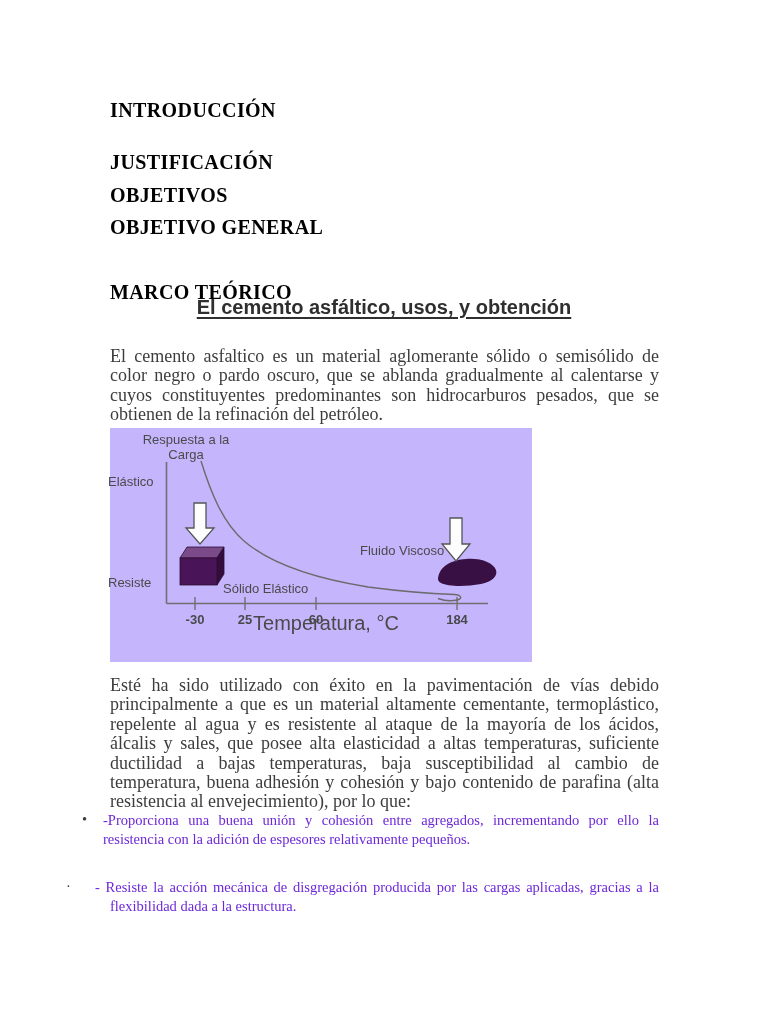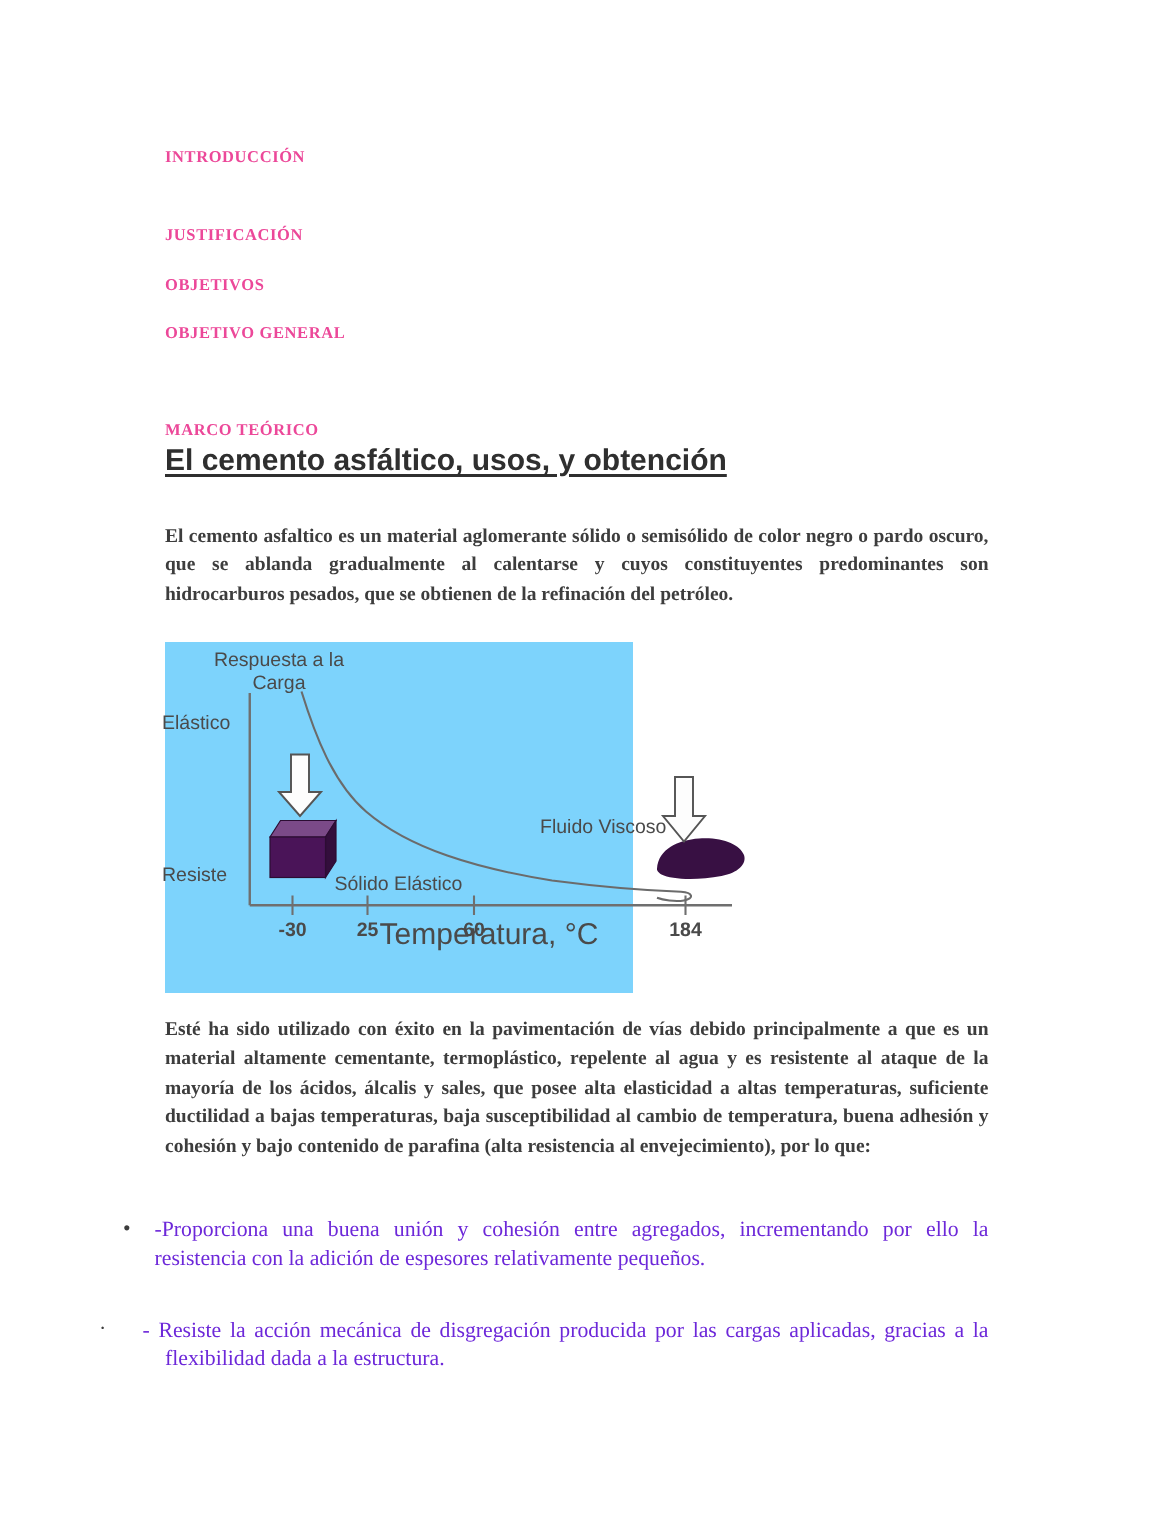--- a/index.html
+++ b/index.html
@@ -3,38 +3,37 @@
 <meta charset="utf-8">
 <style>
   * { margin:0; padding:0; box-sizing:border-box; }
   html,body { background:#fff; }
   .page {
     position:relative; width:768px; height:1024px; background:#ffffff;
     font-family:"Liberation Serif", serif; overflow:hidden;
   }
   .heading {
     position:absolute; left:110px;
-    font-family:"Liberation Serif", serif; font-size:11px; font-weight:600;
-    letter-spacing:0.4px; color:#ec4899; white-space:nowrap;
+    font-family:"Liberation Serif", serif; font-size:20px; font-weight:600;
+    letter-spacing:0.4px; color:#000000; white-space:nowrap;
   }
   .doc-title {
-    position:absolute; left:110px; top:296px; width:548px; 
+    position:absolute; left:110px; top:296px; width:548px; text-align:center;
     font-family:"Liberation Sans", sans-serif; font-weight:bold; font-size:20px;
     color:#2f2f2f; text-decoration:underline; text-underline-offset:3px;
   }
   .body-par {
     position:absolute; left:110px; width:549px; text-align:justify;
-    font-family:"Liberation Serif", serif; font-size:13px; line-height:19.4px;
+    font-family:"Liberation Serif", serif; font-size:18px; line-height:19.4px;
     color:#3d3d3d;
-    font-weight:bold;
   }
   
   .figure {
-    position:absolute; left:110px; top:428px; width:312px; height:234px;
-    background:#7dd3fc;
+    position:absolute; left:110px; top:428px; width:422px; height:234px;
+    background:#c4b5fd;
   }
   .figure svg { position:absolute; left:0; top:0; }
   .fig-label {
     position:absolute; font-family:"Liberation Sans", sans-serif;
     font-size:13px; color:#4a4a4a; white-space:nowrap;
   }
   .fig-title { left:30px; top:4px; width:92px; text-align:center; white-space:normal; line-height:15px; }
   .ylab { width:54px; }
   .tick-lab { transform:translateX(-50%);font-weight:bold; }
   .xaxis-title { left:56px; top:184px; width:320px; text-align:center; font-size:20px; }

